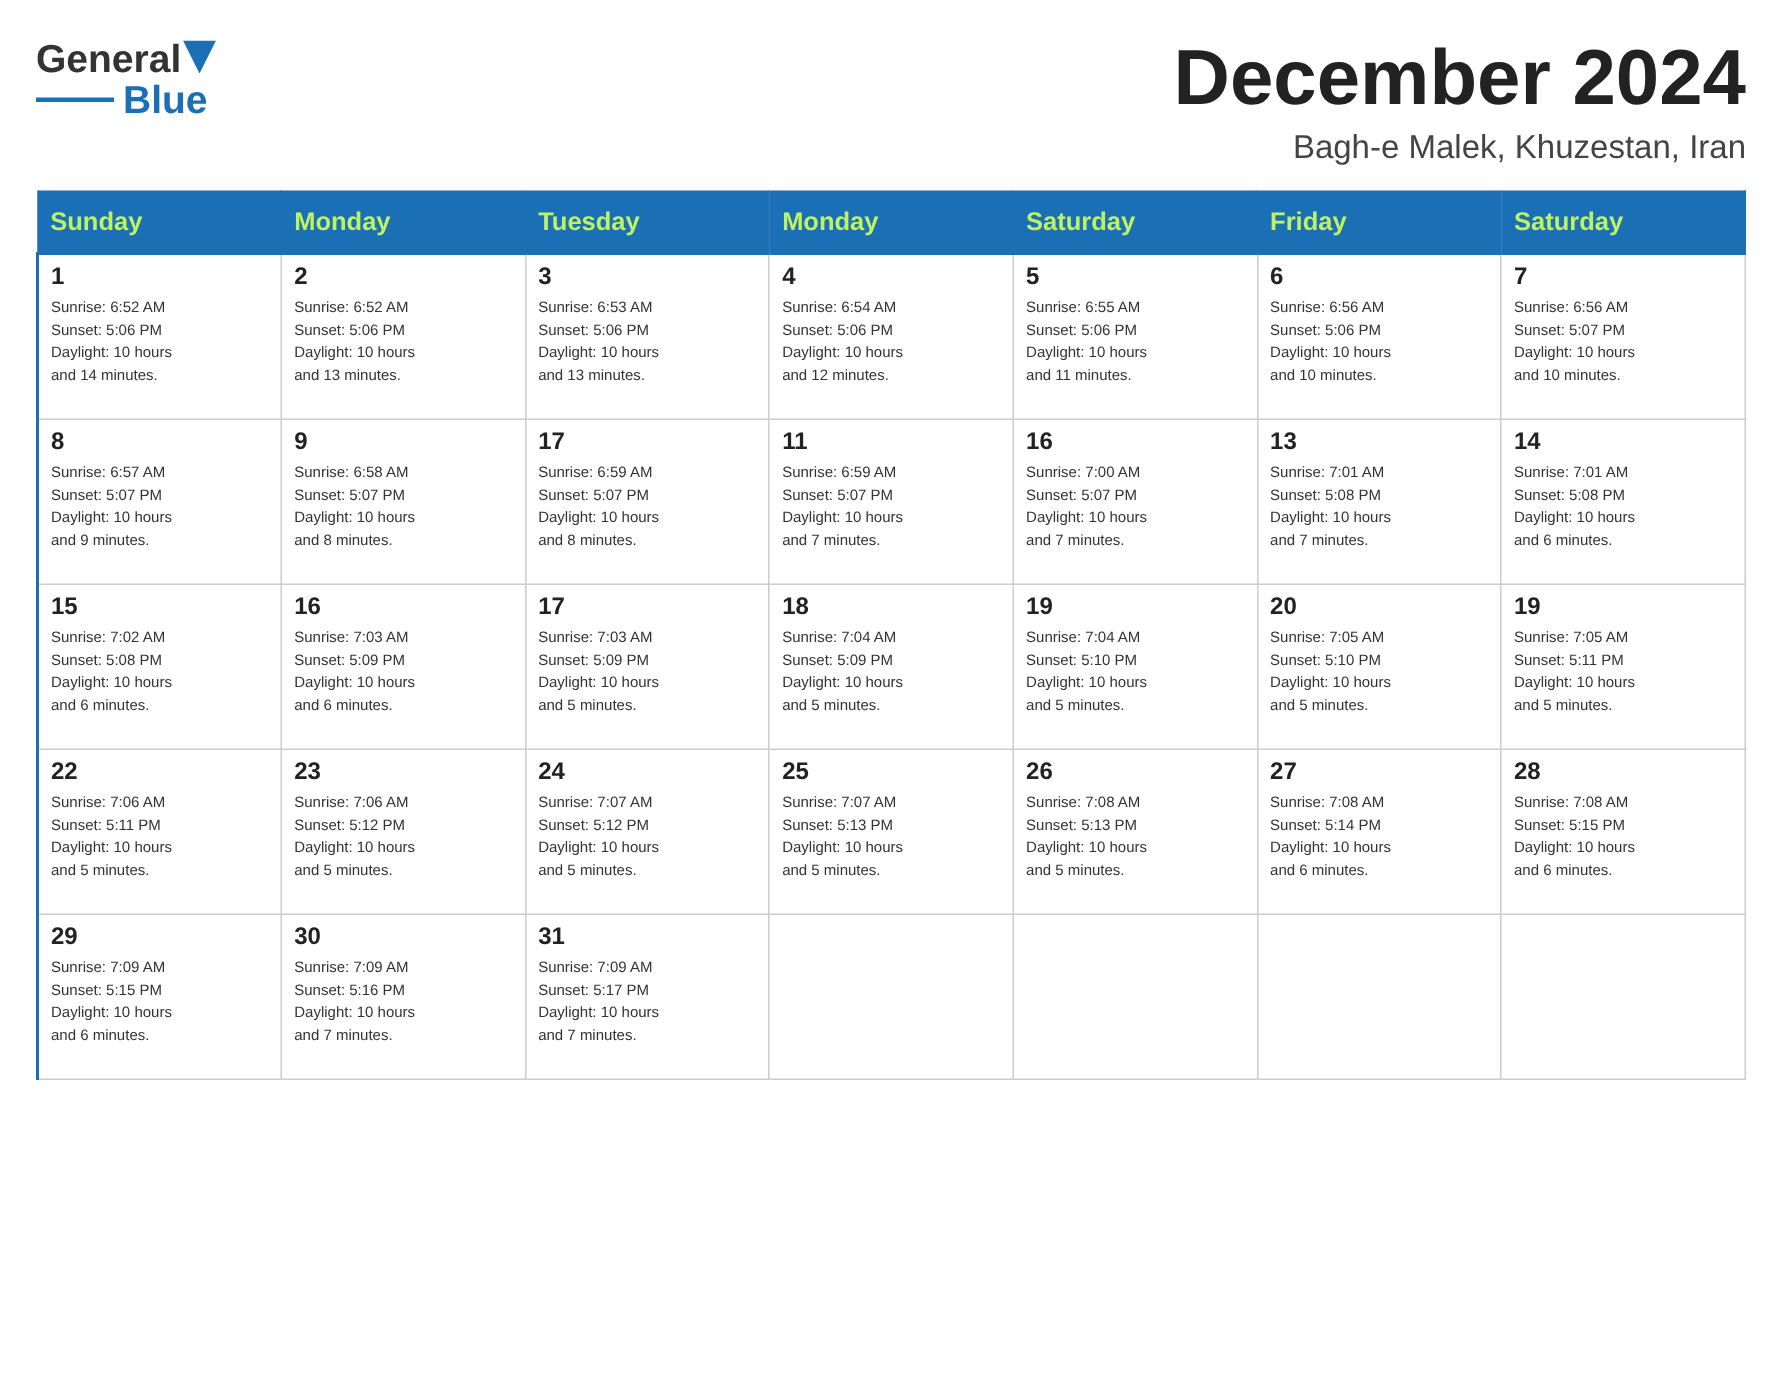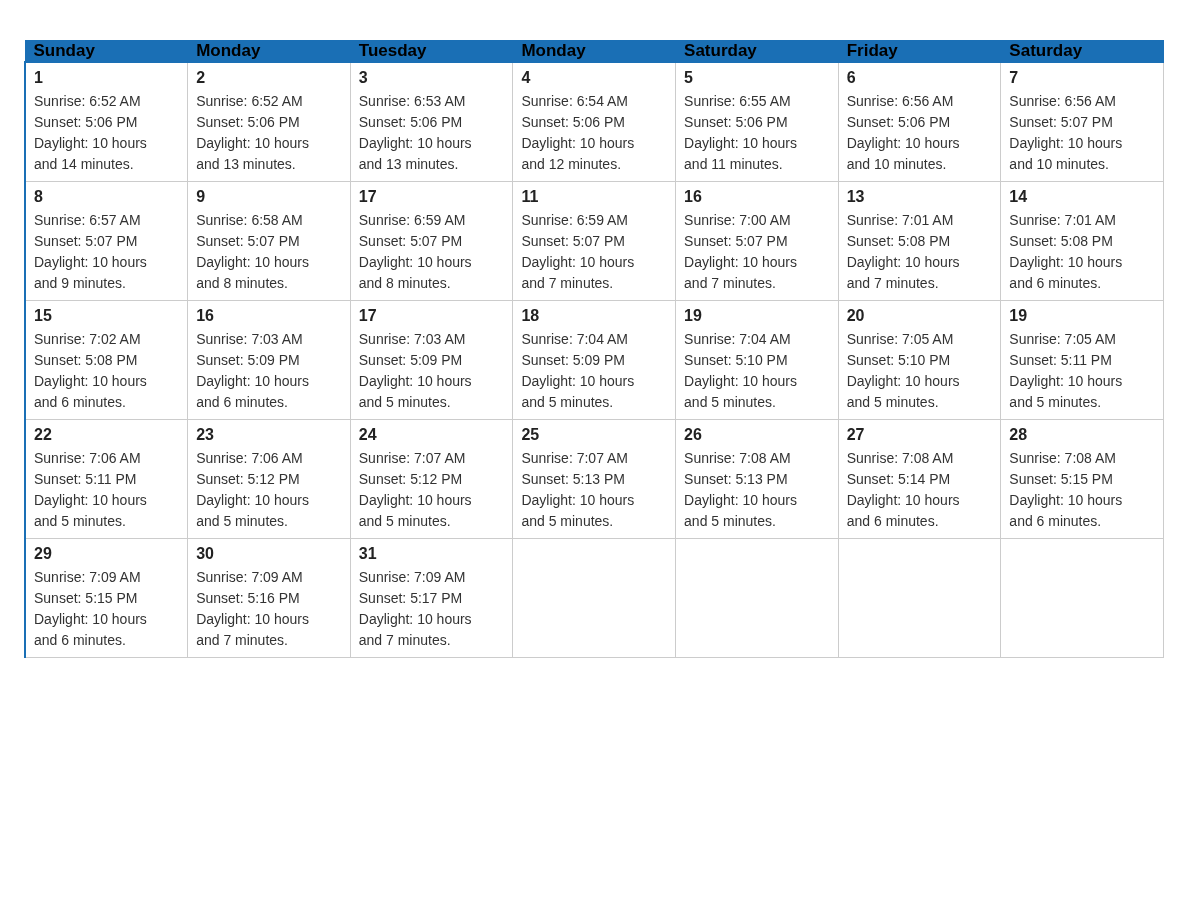--- a/index.html
+++ b/index.html
@@ -35,61 +35,77 @@
       color: #444;
       margin-top: 4px;
     }
     table {
       width: 100%;
       border-collapse: collapse;
       table-layout: fixed;
     }
     thead tr th {
       background: #1a6fb5;
-      color: #000000;
+      color: #bef264;
       font-size: 17px;
       font-weight: bold;
-      padding: 0 8px;
+      padding: 10px 8px;
       text-align: left;
       border: 1px solid #1a6fb5;
     }
     tbody tr td {
       border: 1px solid #ccc;
       vertical-align: top;
       padding: 6px 8px;
       font-size: 13px;
       color: #222;
       min-height: 90px;
       height: 110px;
     }
     .day-number {
       font-size: 16px;
       font-weight: bold;
       margin-bottom: 4px;
       display: block;
     }
     .day-info {
-      font-size: 14px;
+      font-size: 10px;
       line-height: 1.5;
       color: #333;
     }
     tbody tr td:first-child {
       border-left: 2px solid #1a6fb5;
     }
     tbody tr:first-child td {
       border-top: 2px solid #1a6fb5;
     }
     tbody tr td.empty {
       background: #fff;
     }
   </style>
 </head>
 <body>
 
 <div class="header">
+  <div class="logo">
+    <div style="display:flex;align-items:center;">
+      <span style="font-size:26px;font-weight:bold;color:#333;font-family:Arial,sans-serif;">General</span>
+      <svg width="22" height="22" viewBox="0 0 22 22" style="margin-left:1px;margin-top:-4px;">
+        <polygon points="0,0 22,0 11,22" fill="#1a6fb5"></polygon>
+      </svg>
+    </div>
+    <div style="display:flex;align-items:center;margin-top:-4px;">
+      <div style="width:52px;height:3px;background:#1a6fb5;margin-right:6px;"></div>
+      <span style="font-size:26px;font-weight:bold;color:#1a6fb5;font-family:Arial,sans-serif;">Blue</span>
+    </div>
+  </div>
+  <div class="title-block">
+    <div class="month-title">December 2024</div>
+    <div class="location">Bagh-e Malek, Khuzestan, Iran</div>
+  </div>
 </div>
 
 <table>
   <thead>
     <tr>
     <th>Sunday</th>
         <th>Monday</th>
         <th>Tuesday</th>
         <th>Monday</th>
         <th>Saturday</th>

